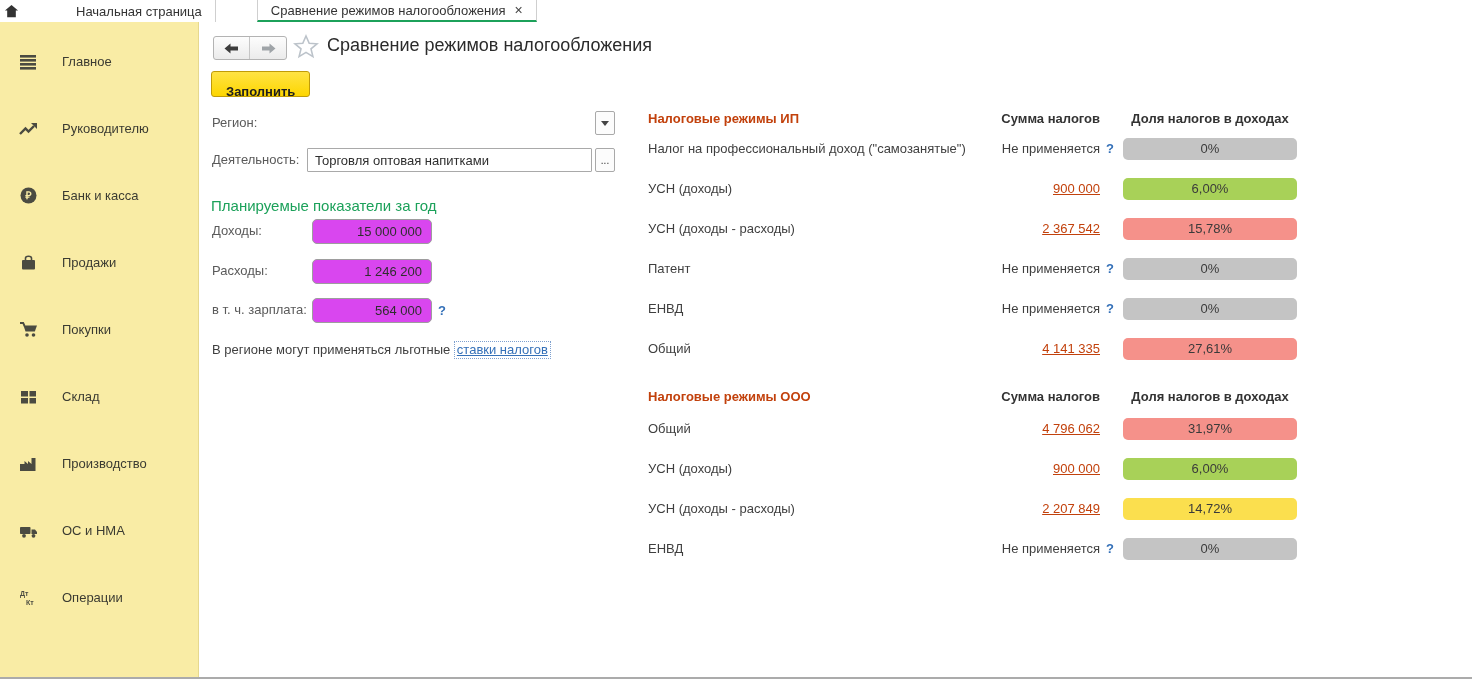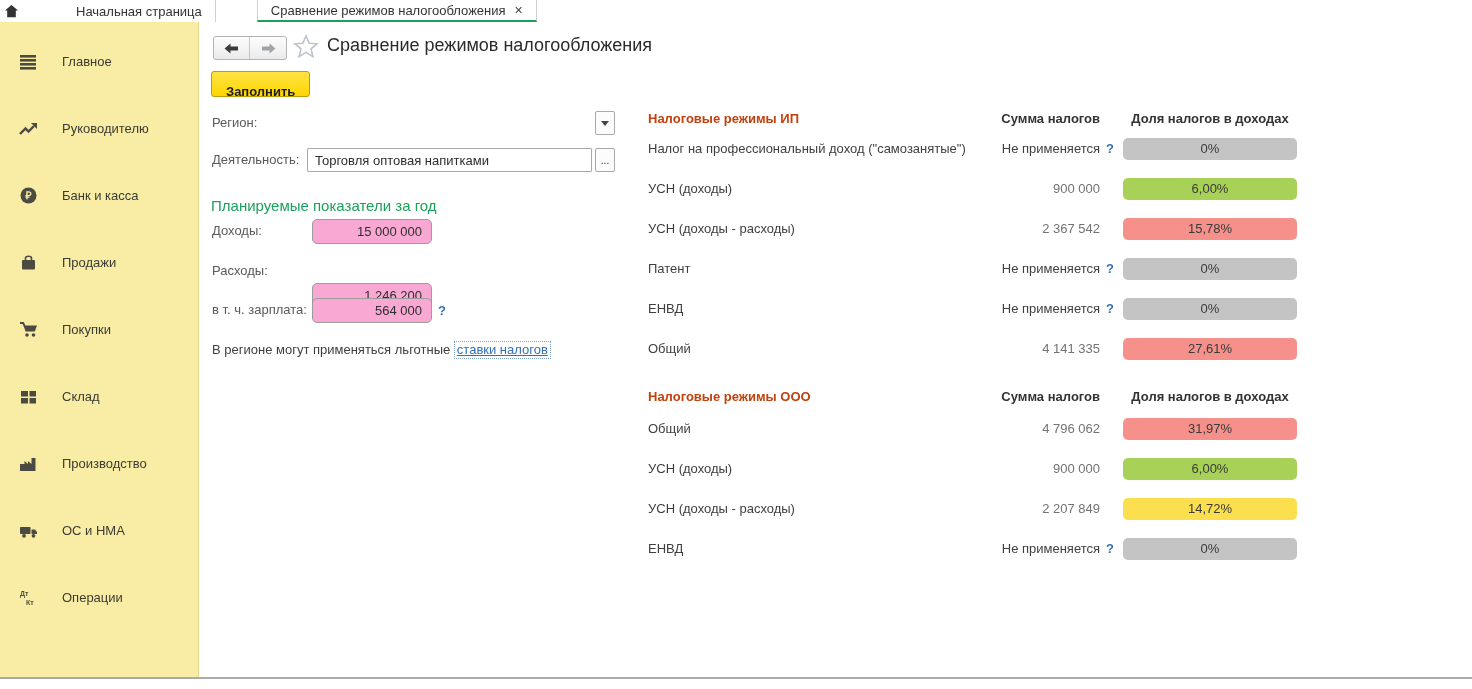--- a/index.html
+++ b/index.html
@@ -34,36 +34,36 @@
   .page-title { position:absolute; left:127px; top:13px; font-size:18px; color:#2b2b2b; white-space:nowrap; }
 
   .fill-btn { position:absolute; left:11px; top:49px; height:25px; padding:12px 14px; background:linear-gradient(#ffe345,#fdd600); border:1px solid #c09b08; border-radius:3px; font-weight:bold; font-size:13px; color:#1e1e1e; cursor:pointer; font-family:inherit; }
 
   .flabel { position:absolute; left:12px; height:24px; line-height:24px; color:#5a5a5a; white-space:nowrap; }
   .field { position:absolute; left:107px; width:285px; height:24px; border:1px solid #a9a9a9; border-radius:1px; font-size:13px; color:#2e2e2e; padding:0 7px; font-family:inherit; background:#fff; }
   .field-btn { position:absolute; left:395px; width:20px; height:24px; border:1px solid #a9a9a9; border-radius:2px; background:#fcfcfc; display:flex; align-items:center; justify-content:center; font-size:10px; color:#333; cursor:pointer; }
   .tri-down { width:0; height:0; border-left:4px solid transparent; border-right:4px solid transparent; border-top:5px solid #444; }
 
   .green-h { position:absolute; left:11px; top:175px; font-size:15px; color:#1ca15a; white-space:nowrap; }
-  .numfield { position:absolute; left:112px; width:120px; height:25px; border:1px solid #9d9d9d; border-radius:5px; text-align:right; padding:0 9px; font-size:13px; color:#2e2e2e; font-family:inherit; background:#f9a8d4; }
+  .numfield { position:absolute; left:112px; width:120px; height:25px; border:1px solid #9d9d9d; border-radius:5px; text-align:right; padding:0 9px; font-size:13px; color:#2e2e2e; font-family:inherit; background:#d946ef; }
   .qmark { color:#3470b8; font-weight:bold; text-decoration:none; cursor:pointer; }
   .q-left { position:absolute; left:238px; height:25px; line-height:25px; }
 
   .benefit { position:absolute; left:12px; top:320px; white-space:nowrap; color:#3f3f3f; }
   .tax-link { color:#3470b8; text-decoration:underline; border:1px dotted #7da0cf; padding:0 2px 1px 2px; cursor:pointer; }
 
   
   .cmp-title { position:absolute; left:448px; font-weight:bold; color:#c2410c; white-space:nowrap; }
   .col-sum   { position:absolute; left:700px; width:200px; font-weight:bold; color:#333; text-align:right; white-space:nowrap; }
   .col-share { position:absolute; left:923px; width:174px; font-weight:bold; color:#333; text-align:center; white-space:nowrap; }
 
   .cmp-label { position:absolute; left:448px; width:440px; height:22px; line-height:22px; color:#3f3f3f; white-space:nowrap; }
   .cmp-sum   { position:absolute; left:700px; width:200px; height:22px; line-height:22px; text-align:right; white-space:nowrap; }
   .cmp-sum.with-help { width:214px; }
-  .sum-link  { color:#737373; cursor:pointer;margin-top:48px; }
+  .sum-link  { color:#c2410c; text-decoration:underline; cursor:pointer;margin-top:48px; }
   .cmp-sum .qmark { margin-left:6px; }
   .cmp-bar   { position:absolute; left:923px; width:174px; height:22px; line-height:22px; border-radius:5px; text-align:center; color:#3a3a3a; background:#c4c4c4; }
 </style>
 </head>
 <body>
 
 <div id="app">
 
   <div class="tabbar">
     <div class="home-tab">
@@ -206,21 +206,21 @@
     <div class="flabel" style="top:126px">Деятельность:</div>
     <input class="field" style="top: 126px;" value="Торговля оптовая напитками">
     <div class="field-btn" style="top:126px">...</div>
 
     <div class="green-h">Планируемые показатели за год</div>
 
     <div class="flabel" style="top:197px">Доходы:</div>
     <input class="numfield" style="top: 197px;" value="15 000 000">
 
     <div class="flabel" style="top:237px">Расходы:</div>
-    <input class="numfield" style="top: 237px; margin-top: 24px;" value="1 246 200">
+    <input class="numfield" style="top: 237px;" value="1 246 200">
 
     <div class="flabel" style="top:276px">в т. ч. зарплата:</div>
     <input class="numfield" style="top: 276px;" value="564 000">
     <a class="qmark q-left" style="top:276px">?</a>
 
     <div class="benefit">
       <span>В регионе могут применяться льготные</span>
       <a class="tax-link">ставки налогов</a>
     </div>
 

